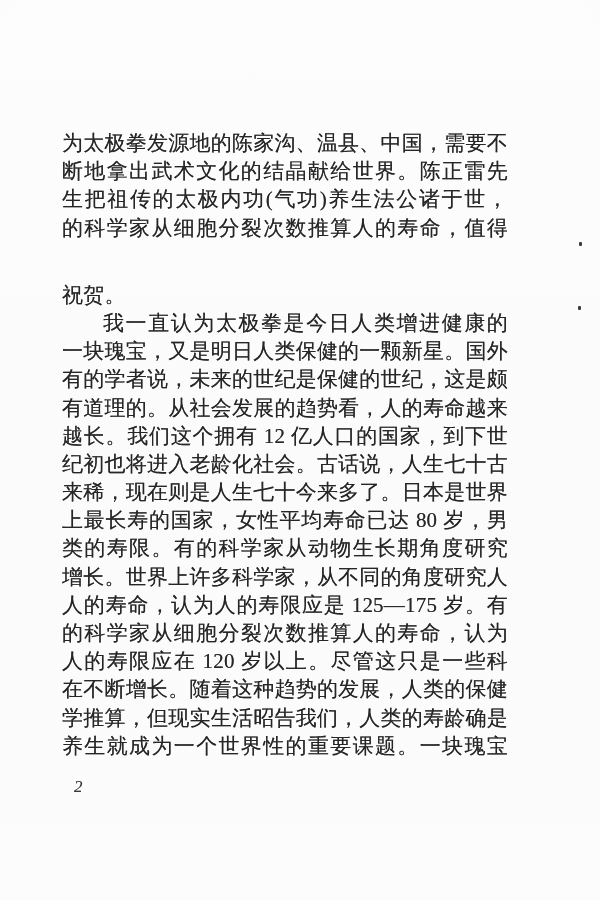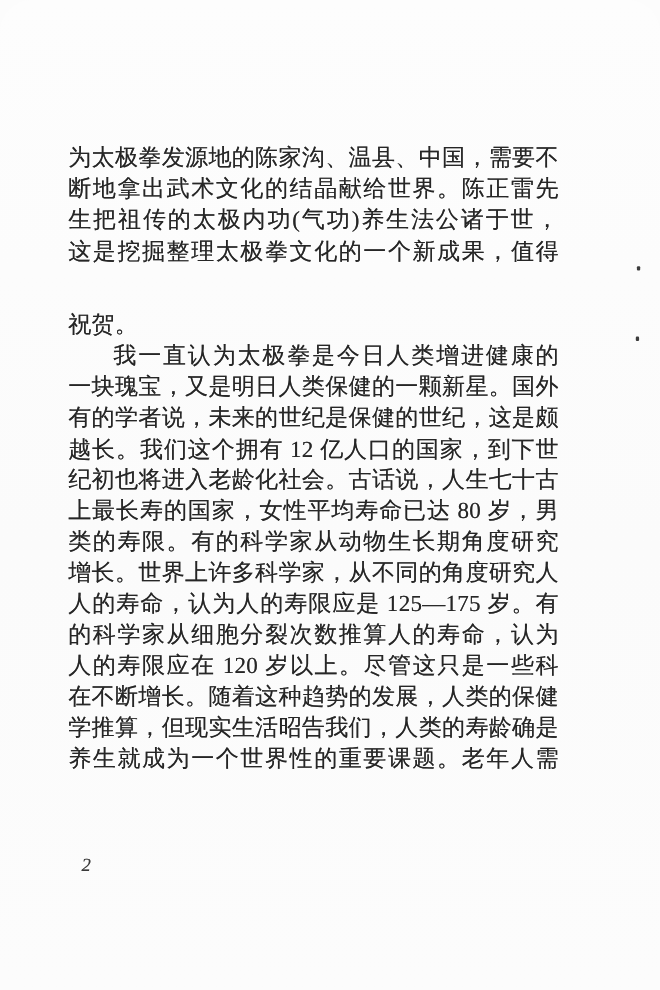--- a/index.html
+++ b/index.html
@@ -69,36 +69,38 @@
 </style>
 </head>
 <body>
 
 <div class="page">
 
   <div class="text-block">
     <p class="line">为太极拳发源地的陈家沟、温县、中国，需要不</p>
     <p class="line">断地拿出武术文化的结晶献给世界。陈正雷先</p>
     <p class="line">生把祖传的太极内功(气功)养生法公诸于世，</p>
-    <p class="line">这是挖掘整理太极拳文化的一个新成果，值得</p>
+    <p class="line">的科学家从细胞分裂次数推算人的寿命，值得</p>
     <p class="line short">祝贺。</p>
     <p class="line indent">我一直认为太极拳是今日人类增进健康的</p>
     <p class="line">一块瑰宝，又是明日人类保健的一颗新星。国外</p>
     <p class="line">有的学者说，未来的世纪是保健的世纪，这是颇</p>
+    <p class="line">有道理的。从社会发展的趋势看，人的寿命越来</p>
     <p class="line">越长。我们这个拥有 12 亿人口的国家，到下世</p>
     <p class="line">纪初也将进入老龄化社会。古话说，人生七十古</p>
+    <p class="line">来稀，现在则是人生七十今来多了。日本是世界</p>
     <p class="line">上最长寿的国家，女性平均寿命已达 80 岁，男</p>
     <p class="line">类的寿限。有的科学家从动物生长期角度研究</p>
     <p class="line">增长。世界上许多科学家，从不同的角度研究人</p>
     <p class="line">人的寿命，认为人的寿限应是 125—175 岁。有</p>
     <p class="line">的科学家从细胞分裂次数推算人的寿命，认为</p>
     <p class="line">人的寿限应在 120 岁以上。尽管这只是一些科</p>
     <p class="line">在不断增长。随着这种趋势的发展，人类的保健</p>
     <p class="line">学推算，但现实生活昭告我们，人类的寿龄确是</p>
-    <p class="line">养生就成为一个世界性的重要课题。老年人需</p>
+    <p class="line">养生就成为一个世界性的重要课题。一块瑰宝</p>
   </div>
 
   <div class="page-number">2</div>
 
   <span class="speck speck-1"></span>
   <span class="speck speck-2"></span>
 
 </div>
 
 </body></html>

